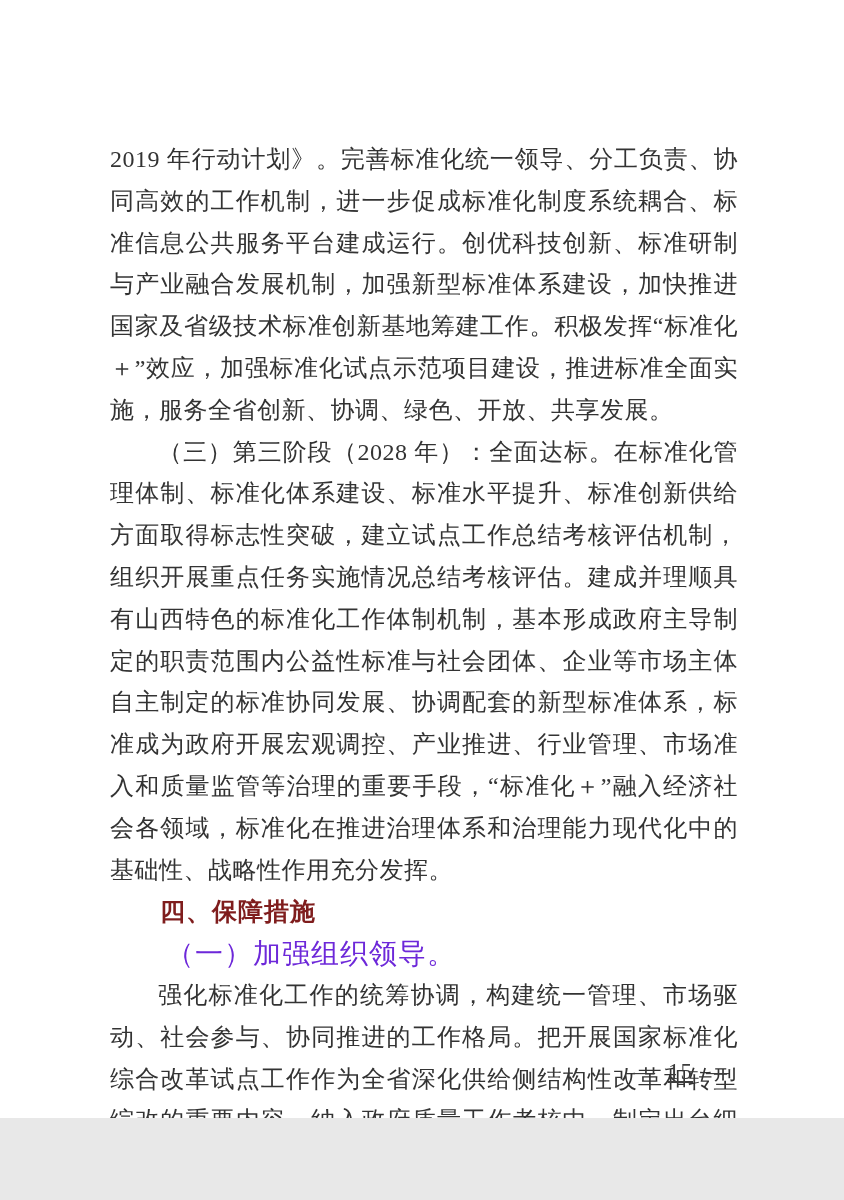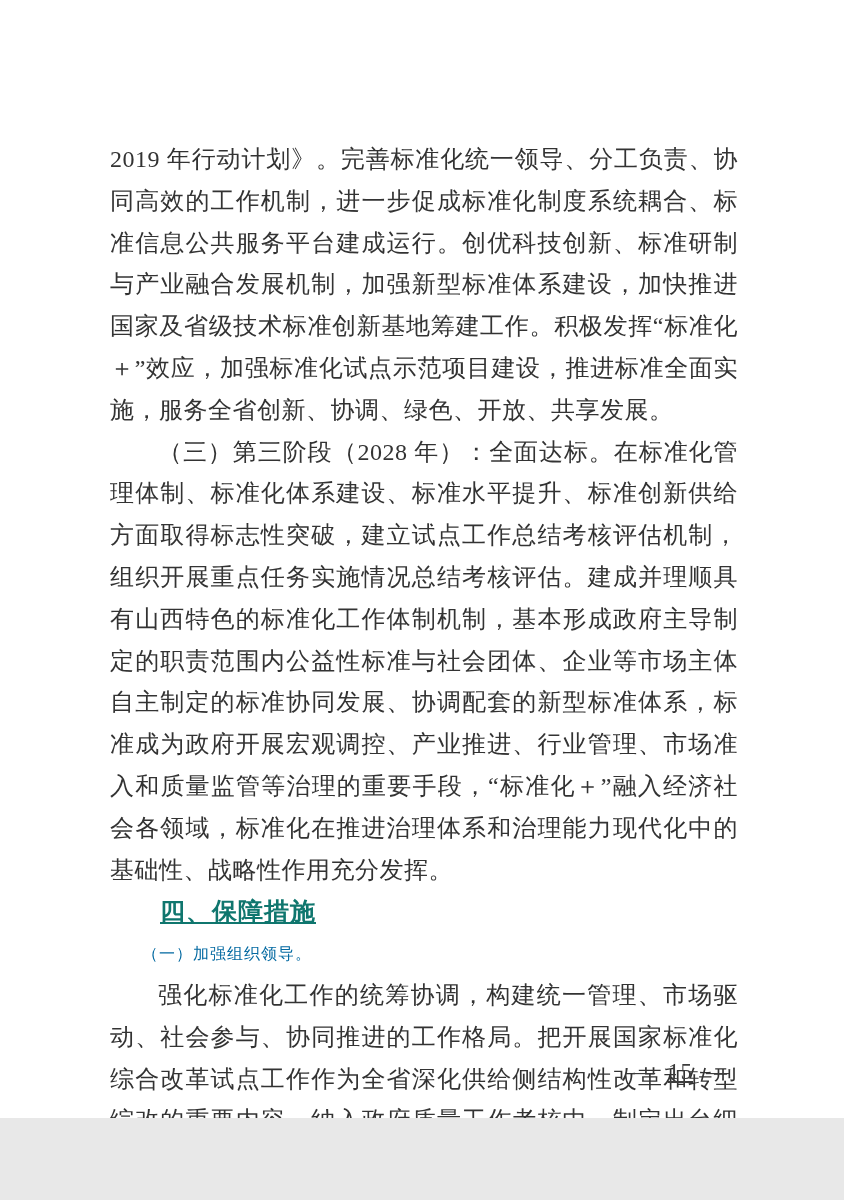--- a/index.html
+++ b/index.html
@@ -38,31 +38,30 @@
   .para.indent {
     text-indent: 2em;
   }
   .section-heading {
     margin: 0;
     font-size: 25px;
     line-height: 41.8px;
     font-weight: bold;
     font-family: "Liberation Sans", "DejaVu Sans", sans-serif;
     text-indent: 2em;
-    color: #0f766e;
+    color: #7f1d1d;
     letter-spacing: 1px;
-    text-decoration: underline;
   }
   .subsection-heading {
     margin: 0;
-    font-size: 16px;
+    font-size: 28px;
     line-height: 41.8px;
     font-weight: normal;
     text-indent: 2em;
-    color: #0369a1;
+    color: #6d28d9;
     letter-spacing: 1px;
   }
   .footer {
     position: absolute;
     top: 1057px;
     left: 632px;
     display: inline-flex;
     align-items: baseline;
     gap: 13px;
     font-size: 23px;

